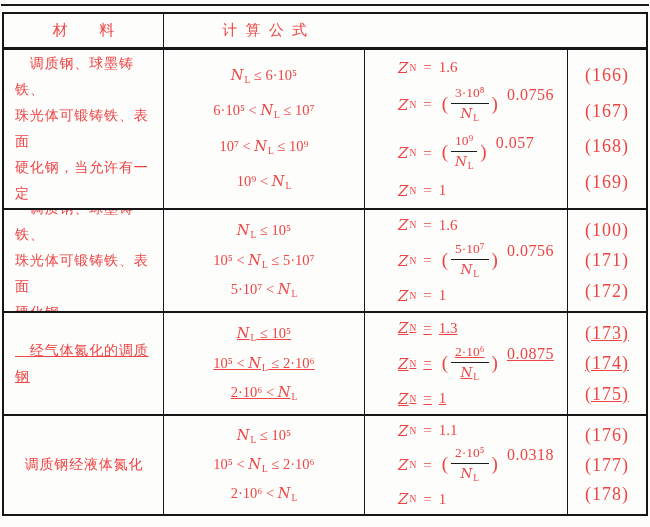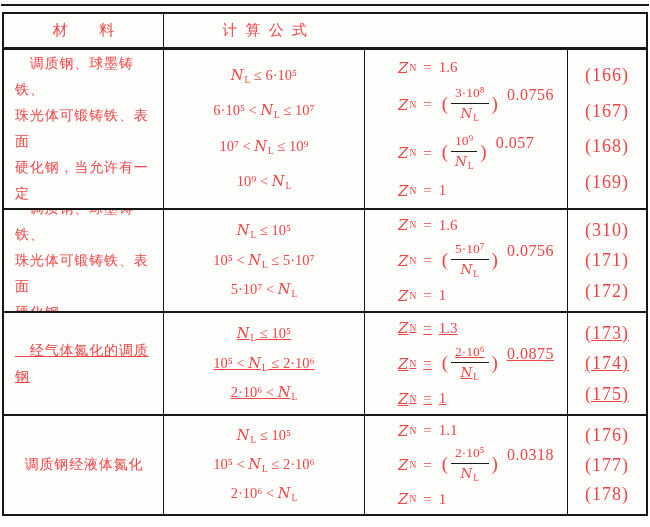--- a/index.html
+++ b/index.html
@@ -164,21 +164,21 @@
             <span class="expo">0.0756</span>
           </span>
           <span class="f-line">
             <span class="mi">Z</span>
             <sub class="msub">N</sub>
             <span class="eqs">=</span>
             <span>1</span>
           </span>
         </div>
         <div class="cell num">
-          <div class="n-line">(310)</div>
+          <div class="n-line">(100)</div>
           <div class="n-line">(171)</div>
           <div class="n-line">(172)</div>
         </div>
       </div>
       <div class="row" style="height: 103px; text-decoration: underline;">
         <div class="cell mat">
           <div class="m-line">　经气体氮化的调质钢</div>
         </div>
         <div class="cell cyc">
           <div class="c-line"><span class="mi">N</span><sub class="msub">L</sub><span class="rel0"> ≤ 10⁵</span></div>

